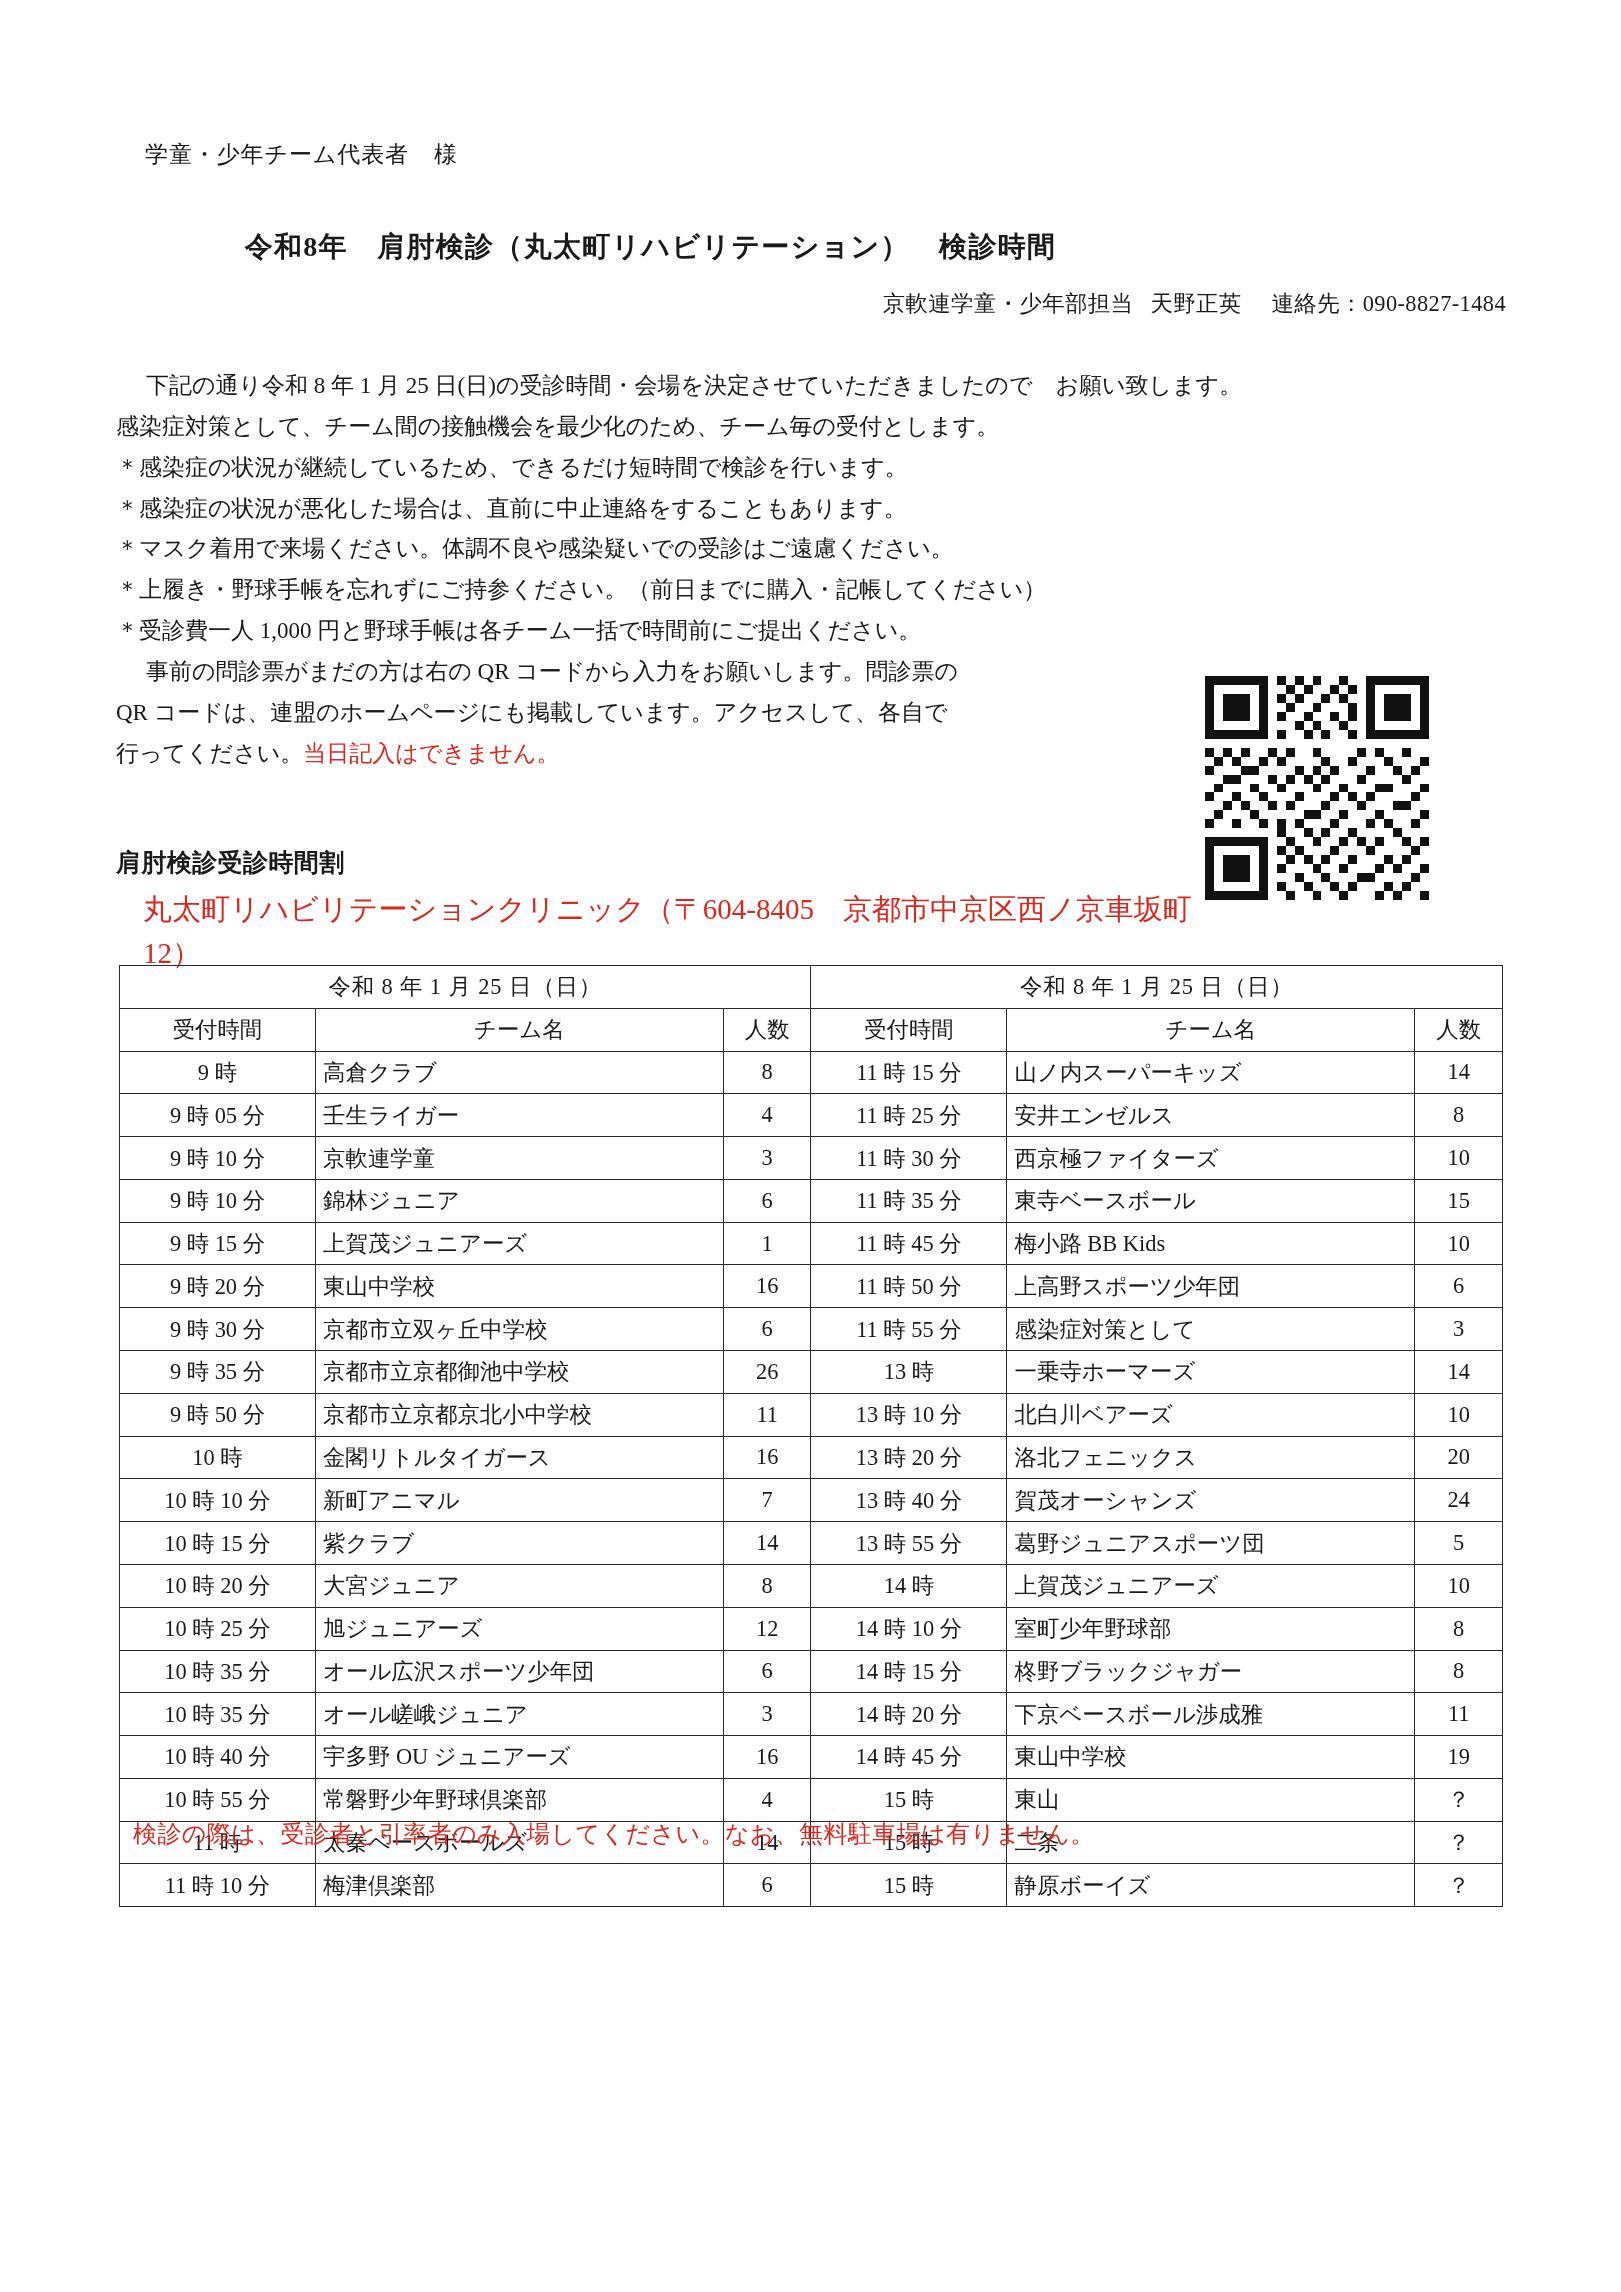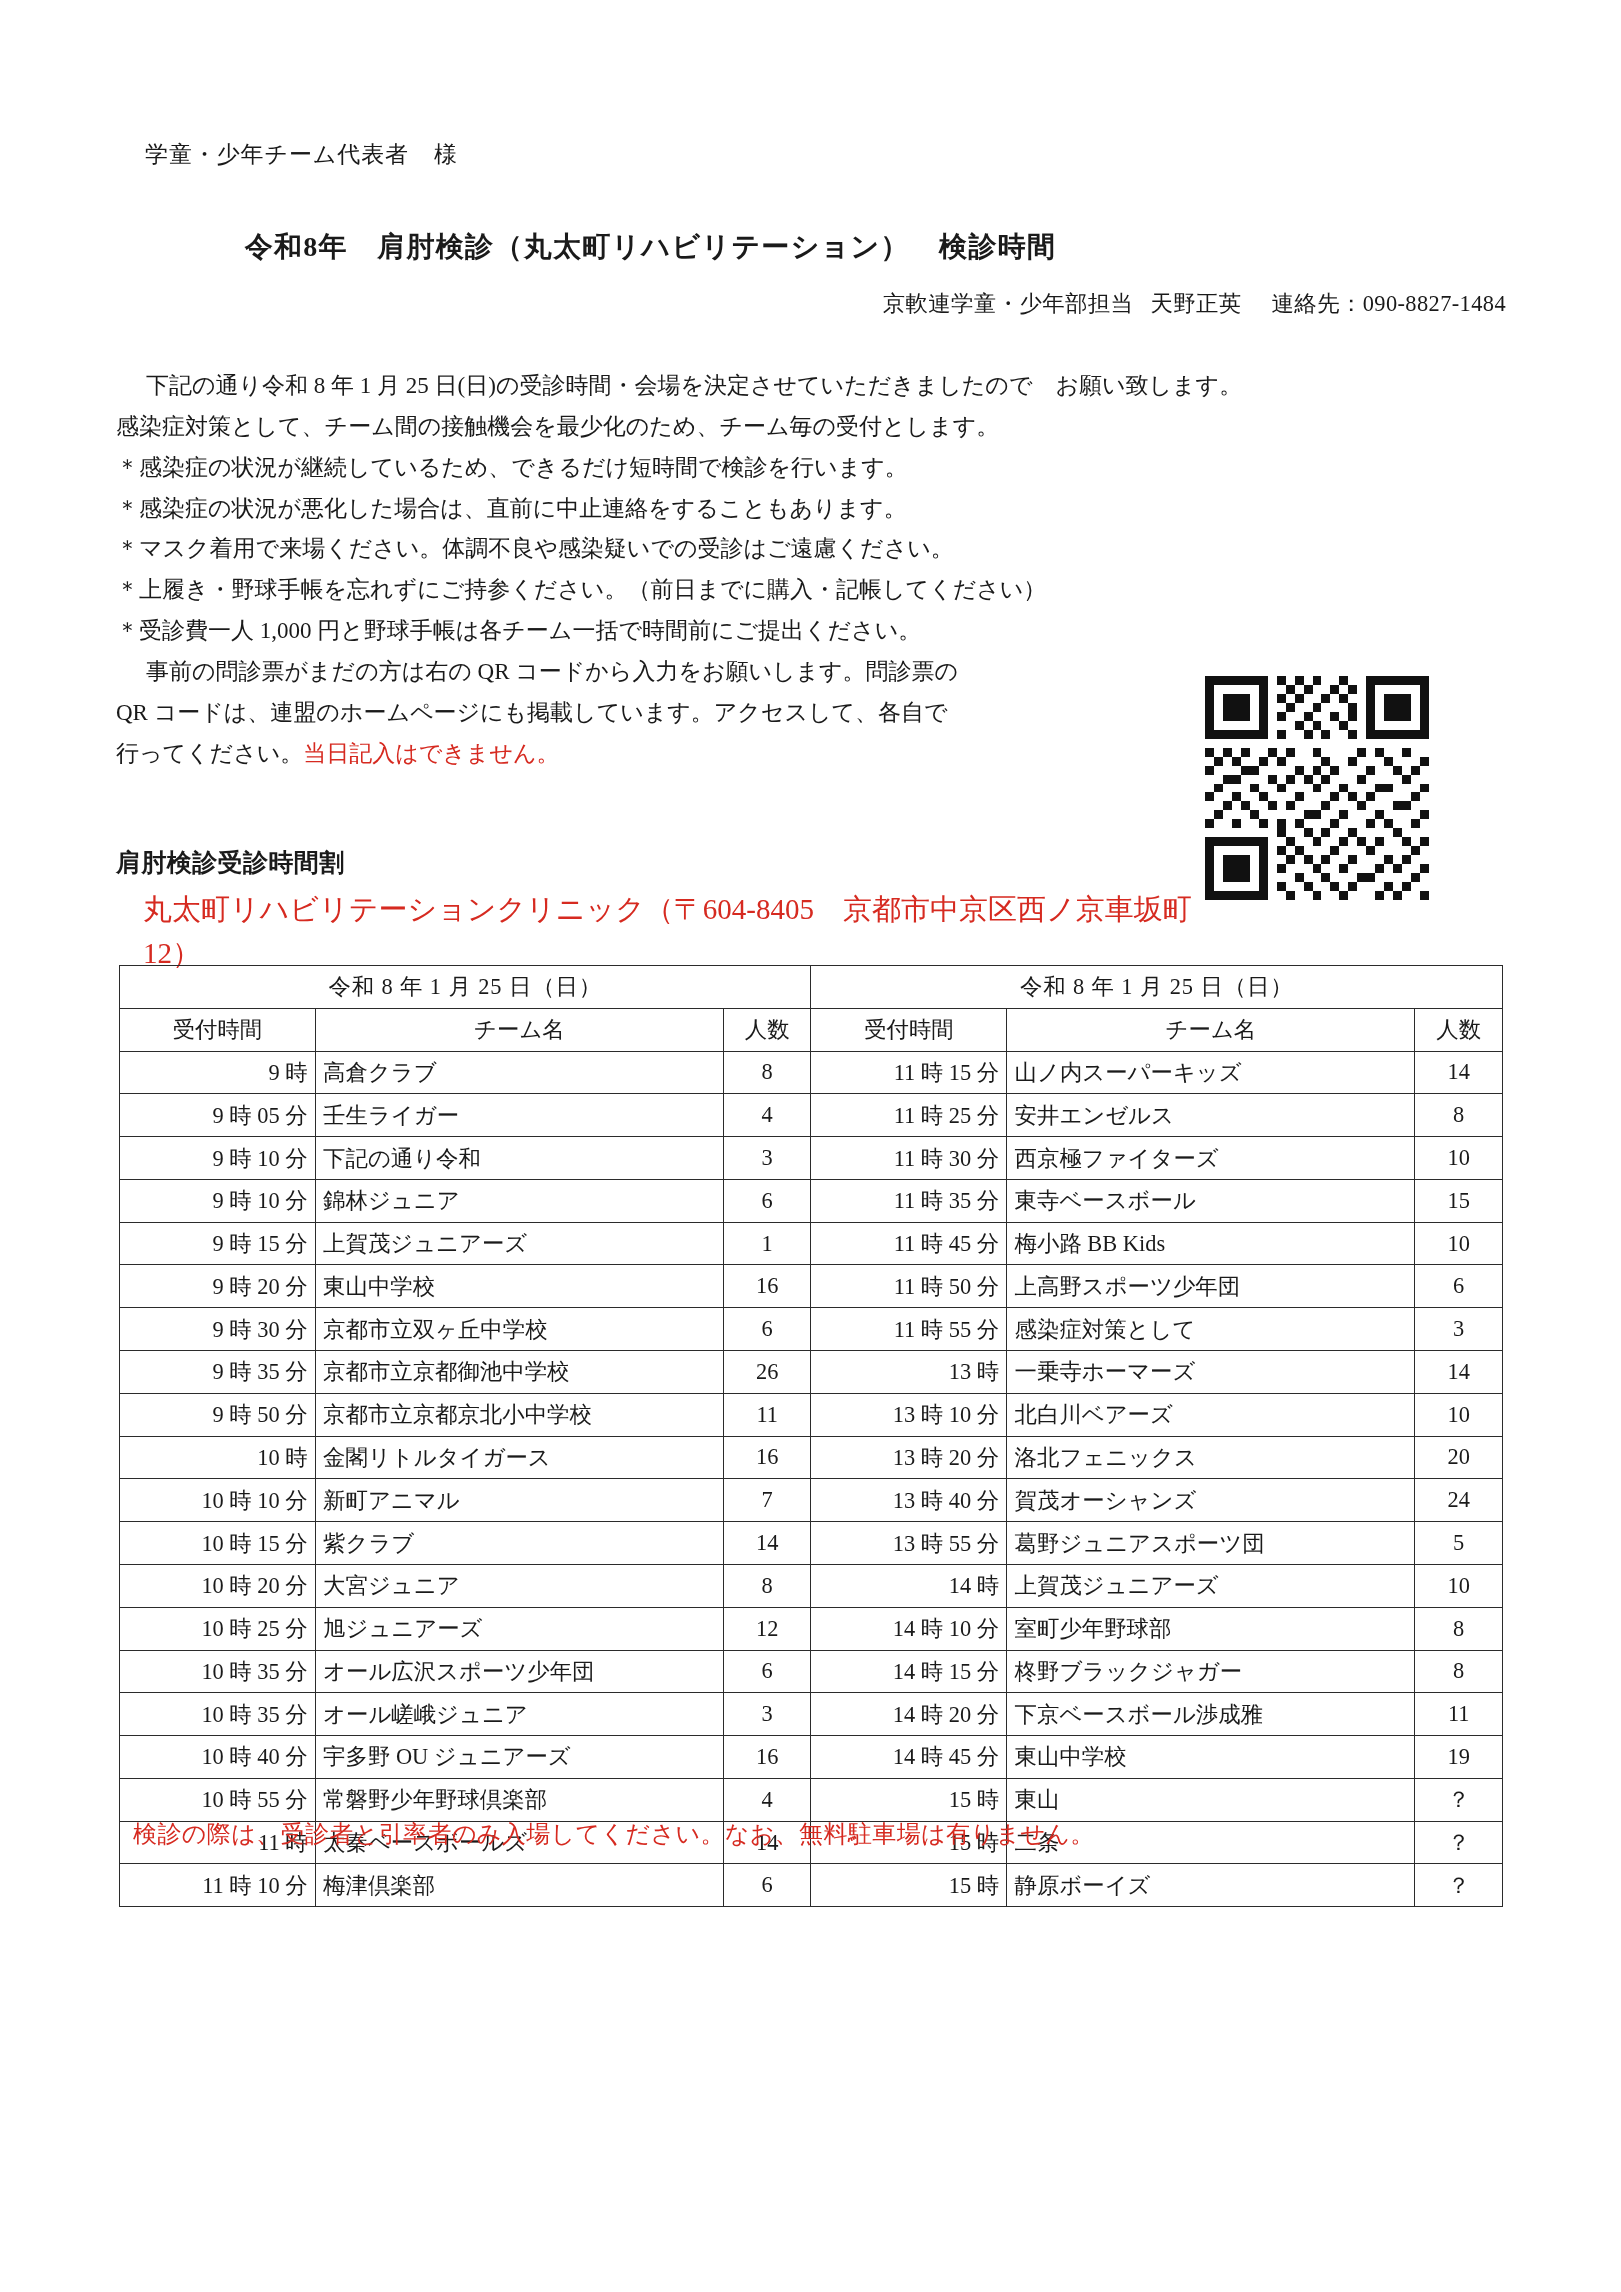--- a/index.html
+++ b/index.html
@@ -117,21 +117,21 @@
   table.sched .date-head {
     text-align: center;
     font-size: 22.4px;
     letter-spacing: 0.9px;
   }
   table.sched .col-head {
     text-align: center;
   }
   td.time {
     width: 170px;
-    text-align: right;
+    text-align: center;
     padding-left: 10.7px;
     white-space: nowrap;
     margin-left: 48px;
   }
   td.team {
     width: 354px;
     text-align: left;
     padding-left: 12.5px;
     white-space: nowrap;
   }
@@ -375,21 +375,21 @@
         <tr>
           <td class="time">9 時 05 分</td>
           <td class="team">壬生ライガー</td>
           <td class="num">4</td>
           <td class="time">11 時 25 分</td>
           <td class="team">安井エンゼルス</td>
           <td class="num">8</td>
         </tr>
         <tr>
           <td class="time">9 時 10 分</td>
-          <td class="team">下記の通り令和</td>
+          <td class="team">京軟連学童</td>
           <td class="num">3</td>
           <td class="time">11 時 30 分</td>
           <td class="team">西京極ファイターズ</td>
           <td class="num">10</td>
         </tr>
         <tr>
           <td class="time">9 時 10 分</td>
           <td class="team">錦林ジュニア</td>
           <td class="num">6</td>
           <td class="time">11 時 35 分</td>

